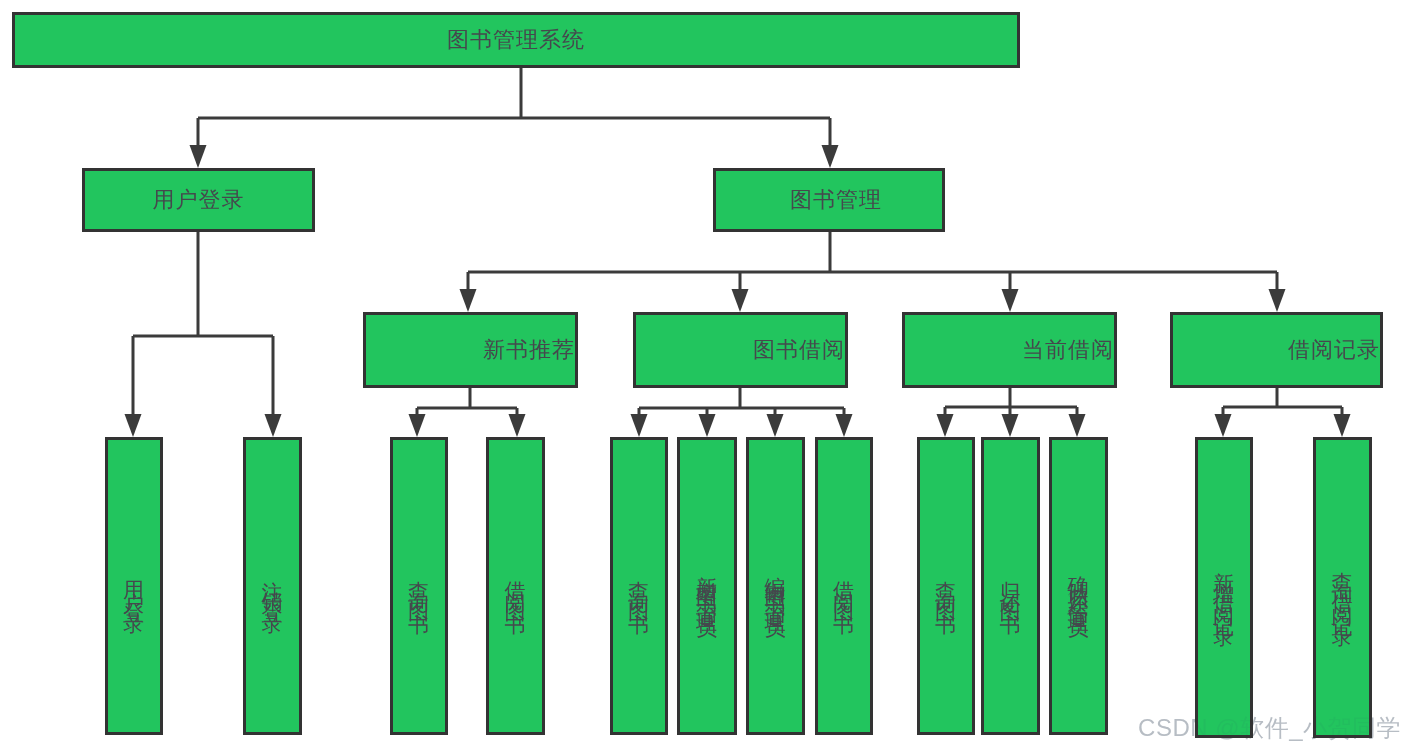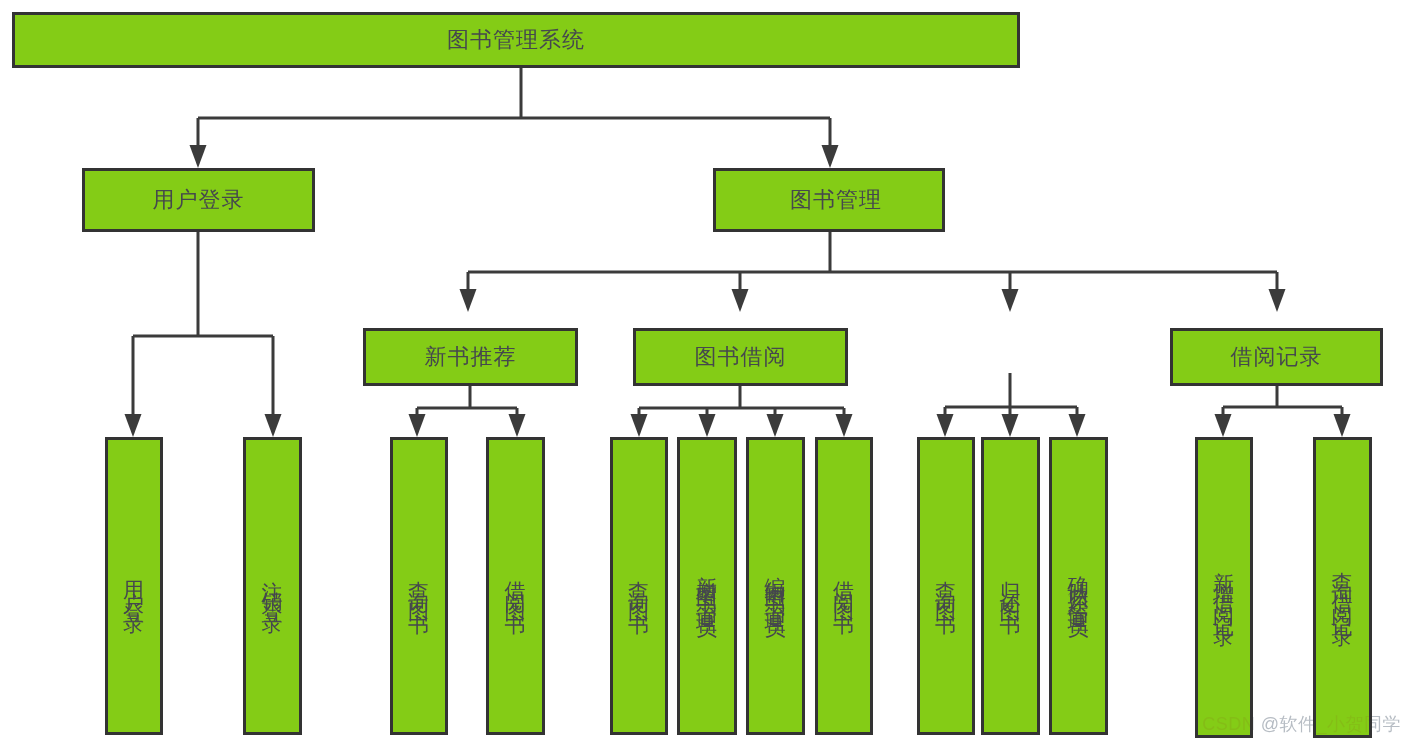--- a/index.html
+++ b/index.html
@@ -16,44 +16,44 @@
     background:var(--bg);
     font-family:"Liberation Sans","DejaVu Sans",sans-serif;
     overflow:hidden;
   }
   #connectors{position:absolute;left:0;top:0;z-index:1;}
   .connector{stroke:var(--line);stroke-width:3;fill:none;}
   .arrowhead{fill:var(--line);stroke:none;}
   .box{
     position:absolute;
     box-sizing:border-box;
-    background:#84cc16;
+    background:#22c55e;
     border:3px solid var(--border);
     display:flex;align-items:center;justify-content:center;
     color:var(--text);
     font-size:22px;
     letter-spacing:1px;
     z-index:2;
   }
   .root{left:12px;top:12px;width:1008px;height:56px;}
   .lvl2{top:168px;height:64px;}
-  .lvl3{top:328px;height:58px;}
+  .lvl3{top:312px;height:76px;justify-content:flex-end;}
   .leaf{top:437px;height:298px;}
   .leaf .vtext{
     writing-mode:vertical-rl;
     text-orientation:mixed;
     font-size:21px;
     letter-spacing:11px;
     line-height:1;
   }
   .leaf.dense .vtext{letter-spacing:6px;}
   #watermark{
     position:absolute;
     top:712px;right:4px;
-    font-size:18px;
+    font-size:24px;
     letter-spacing:0.5px;
     color:var(--watermark);
     mix-blend-mode:darken;
     z-index:10;
     white-space:nowrap;
   }
 </style>
 </head>
 <body>
 
@@ -101,20 +101,23 @@
   <div class="box lvl2" style="left:713px;width:232px;padding-left:14px;">
     <span>图书管理</span>
   </div>
 
   <div class="box lvl3" style="left:363px;width:215px;">
     <span>新书推荐</span>
   </div>
   <div class="box lvl3" style="left:633px;width:215px;">
     <span>图书借阅</span>
   </div>
+  <div class="box lvl3" style="left:902px;width:215px;">
+    <span>当前借阅</span>
+  </div>
   <div class="box lvl3" style="left:1170px;width:213px;font-family:Liberation Mono, monospace;">
     <span>借阅记录</span>
   </div>
 
   <div class="box leaf" style="left:105px;width:58px;">
     <span class="vtext">用户登录</span>
   </div>
   <div class="box leaf" style="left:243px;width:59px;">
     <span class="vtext">注销登录</span>
   </div>

